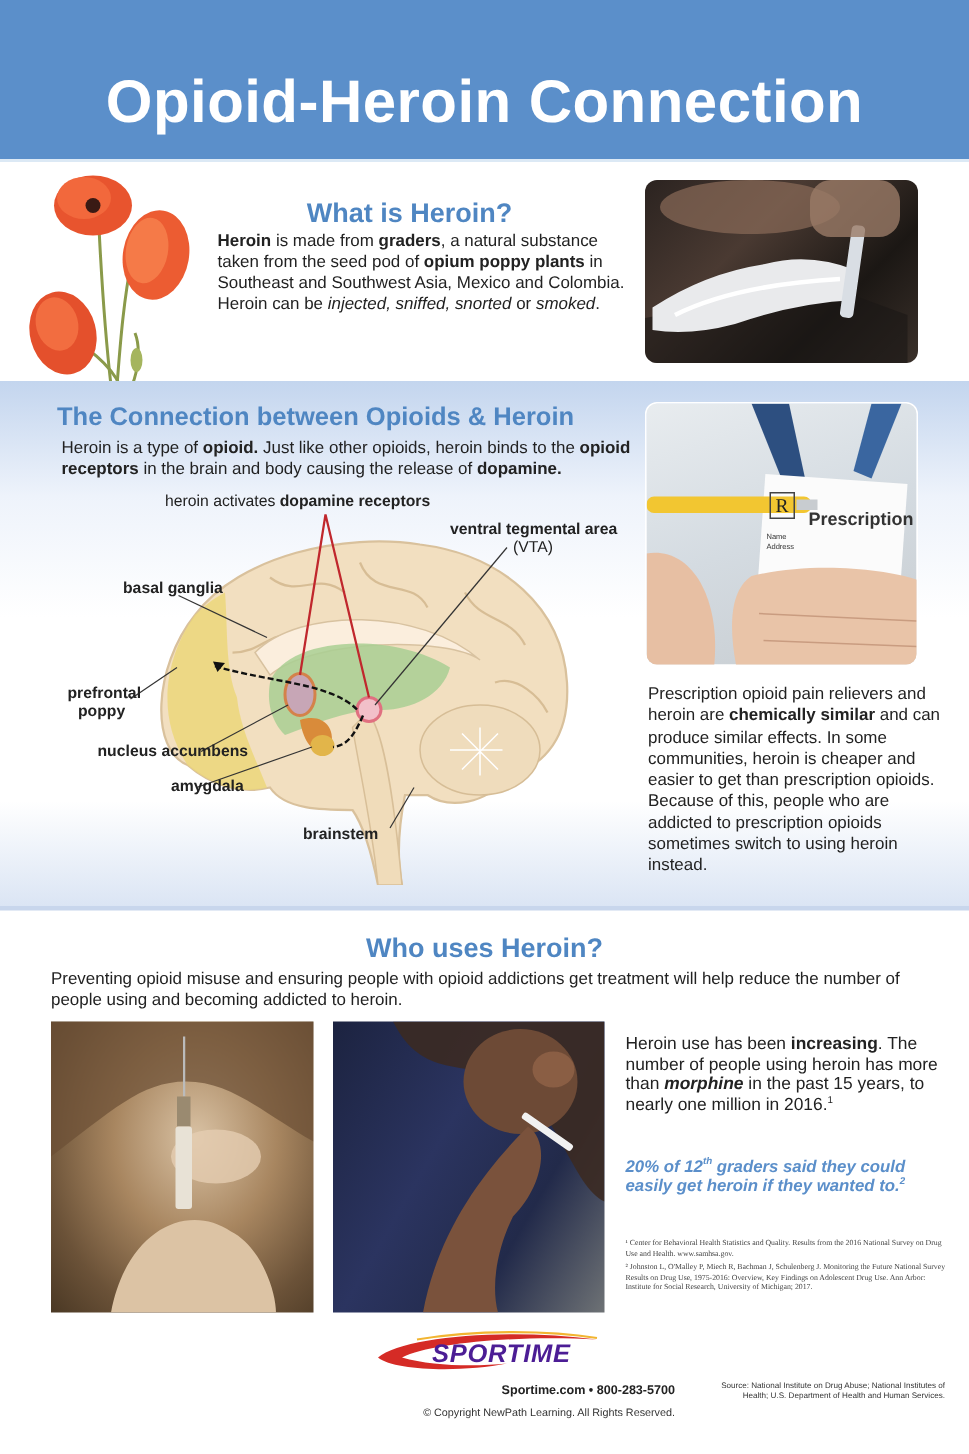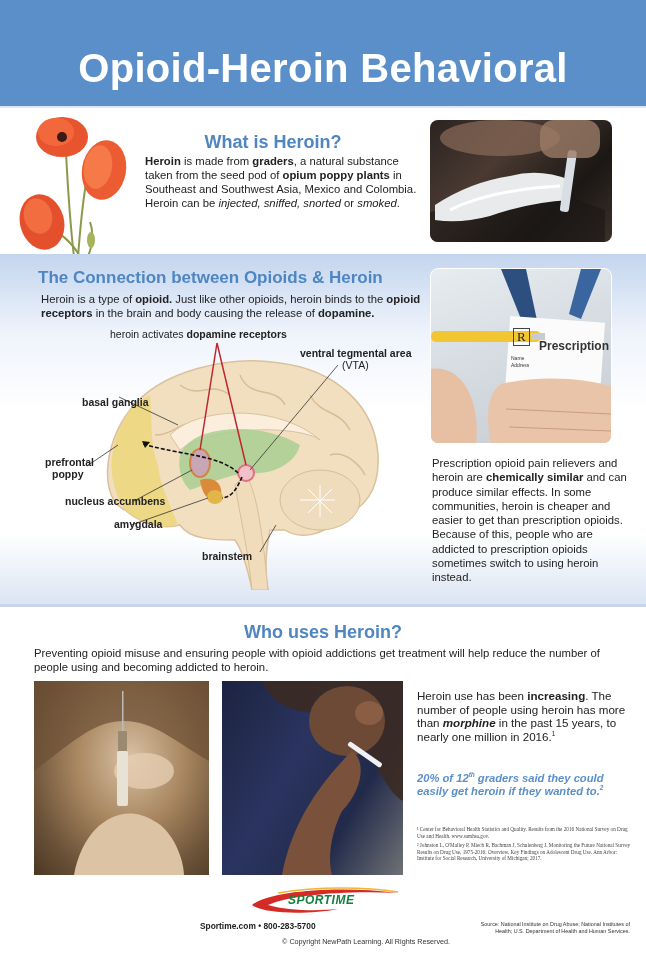--- a/index.html
+++ b/index.html
@@ -35,29 +35,29 @@
   .photo-girl { left: 34px; top: 681px; width: 175px; height: 194px; background: radial-gradient(ellipse at 55% 40%, #d9c2a4 0%, #a88660 40%, #6b5238 75%, #4a3824 100%); overflow: hidden; }
   .photo-boy { left: 222px; top: 681px; width: 181px; height: 194px; background: linear-gradient(120deg, #1c2340 0%, #2b3460 40%, #222a4a 70%, #6e7275 100%); overflow: hidden; }
   .s3-side { left: 417px; top: 689px; width: 215px; font-size: 11.6px; line-height: 13.7px; }
   .s3-quote { left: 417px; top: 772px; width: 215px; font-size: 11.2px; line-height: 13.3px; color: #5b8fca; font-weight: bold; font-style: italic; }
   sup { font-size: 6.5px; vertical-align: super; line-height: 0; }
   .refs { left: 417px; top: 826px; width: 215px; font-family: "Liberation Serif", serif; font-size: 5.2px; line-height: 6.6px; color: #444; }
   .refs p { margin-bottom: 3px; }
 
   
   .logo { left: 248px; top: 887px; width: 160px; height: 28px; }
-  .footer-contact { left: 200px; top: 921px; width: 250px; text-align: left; font-size: 8.4px; font-weight: bold; color: #222; }
+  .footer-contact { left: 200px; top: 921px; width: 250px; text-align: right; font-size: 8.4px; font-weight: bold; color: #222; }
   .footer-copy { left: 200px; top: 937px; width: 250px; text-align: right; font-size: 7.2px; color: #333; }
   .footer-source { left: 470px; top: 921px; width: 160px; text-align: right; font-size: 5.4px; line-height: 6.8px; color: #333; }
 </style>
 </head>
 <body>
 
 <div class="abs header">
-  <h1>Opioid-Heroin Behavioral</h1>
+  <h1>Opioid-Heroin Connection</h1>
 </div>
 <div class="abs header-line"></div>
 
 <svg class="abs poppy" viewBox="0 0 115 145">
   <path d="M48 40 C50 80 52 110 56 145" stroke="#8a9a4a" stroke-width="2" fill="none"></path>
   <path d="M70 60 C64 90 62 120 60 145" stroke="#8a9a4a" stroke-width="2" fill="none"></path>
   <path d="M25 110 C40 120 55 130 62 145" stroke="#8a9a4a" stroke-width="2" fill="none"></path>
   <path d="M72 110 C76 120 74 135 70 145" stroke="#8a9a4a" stroke-width="2" fill="none"></path>
   <ellipse cx="73" cy="128" rx="4" ry="8" fill="#a5b55e"></ellipse>
   <ellipse cx="44" cy="25" rx="26" ry="20" fill="#e8542e"></ellipse>
@@ -126,21 +126,21 @@
     <path d="M89 72 L148 100" stroke="#333" stroke-width="0.8"></path>
     <path d="M57 141 L88 120" stroke="#333" stroke-width="0.8"></path>
     <path d="M104 176 L162 145" stroke="#333" stroke-width="0.8"></path>
     <path d="M101 200 L178 173" stroke="#333" stroke-width="0.8"></path>
     <path d="M230 227 L246 200" stroke="#333" stroke-width="0.8"></path>
     <path d="M308 40 L220 145" stroke="#333" stroke-width="0.8"></path>
   </svg>
   <div class="brain-label" style="left:80px;top:3px;font-weight:normal;"><span>heroin activates </span><b>dopamine receptors</b></div>
   <div class="brain-label" style="left:270px;top:22px;">ventral tegmental area</div>
   <div class="brain-label" style="left:312px;top:34px;font-weight:normal;">(VTA)</div>
-  <div class="brain-label" style="left:12px;top:71px;padding-left:40px;">basal ganglia</div>
+  <div class="brain-label" style="left:12px;top:61px;padding-left:40px;">basal ganglia</div>
   <div class="brain-label" style="left:15px;top:131px;">prefrontal</div>
   <div class="brain-label" style="left:22px;top:143px;">poppy</div>
   <div class="brain-label" style="left:19px;top:170px;padding-left:16px;">nucleus accumbens</div>
   <div class="brain-label" style="left:84px;top:193px;">amygdala</div>
   <div class="brain-label" style="left:172px;top:225px;">brainstem</div>
 </div>
 
 <div class="abs photo-rx">
   <svg width="182" height="176" viewBox="0 0 182 176">
     <path d="M70 0 L95 0 L110 70 L98 70 Z" fill="#2d4f80"></path>
@@ -197,17 +197,17 @@
 <div class="abs refs">
   <p>¹ Center for Behavioral Health Statistics and Quality. Results from the 2016 National Survey on Drug Use and Health. www.samhsa.gov.</p>
   <p>² Johnston L, O'Malley P, Miech R, Bachman J, Schulenberg J. Monitoring the Future National Survey Results on Drug Use, 1975-2016: Overview, Key Findings on Adolescent Drug Use. Ann Arbor: Institute for Social Research, University of Michigan; 2017.</p>
 </div>
 
 <div class="abs logo">
   <svg width="160" height="28" viewBox="0 0 160 28">
     <path d="M4 18 C20 4 90 -2 150 6 C100 3 40 8 20 18 C40 24 70 24 90 22 C60 28 15 27 4 18 Z" fill="#d52b26"></path>
     <path d="M30 6 C70 -1 120 0 150 5" stroke="#f2b531" stroke-width="1.5" fill="none"></path>
   </svg>
-  <div style="position:absolute;left:40px;top:6px;font-size:12px;font-weight:bold;font-style:italic;color:#15803d;letter-spacing:0.5px;">SPORTIME</div>
+  <div style="position:absolute;left:40px;top:6px;font-size:17px;font-weight:bold;font-style:italic;color:#4c1d95;letter-spacing:0.5px;">SPORTIME</div>
 </div>
 <div class="abs footer-contact">Sportime.com  •  800-283-5700</div>
 <div class="abs footer-copy">© Copyright NewPath Learning. All Rights Reserved.</div>
 <div class="abs footer-source">Source: National Institute on Drug Abuse; National Institutes of Health; U.S. Department of Health and Human Services.</div>
 
 </body></html>

